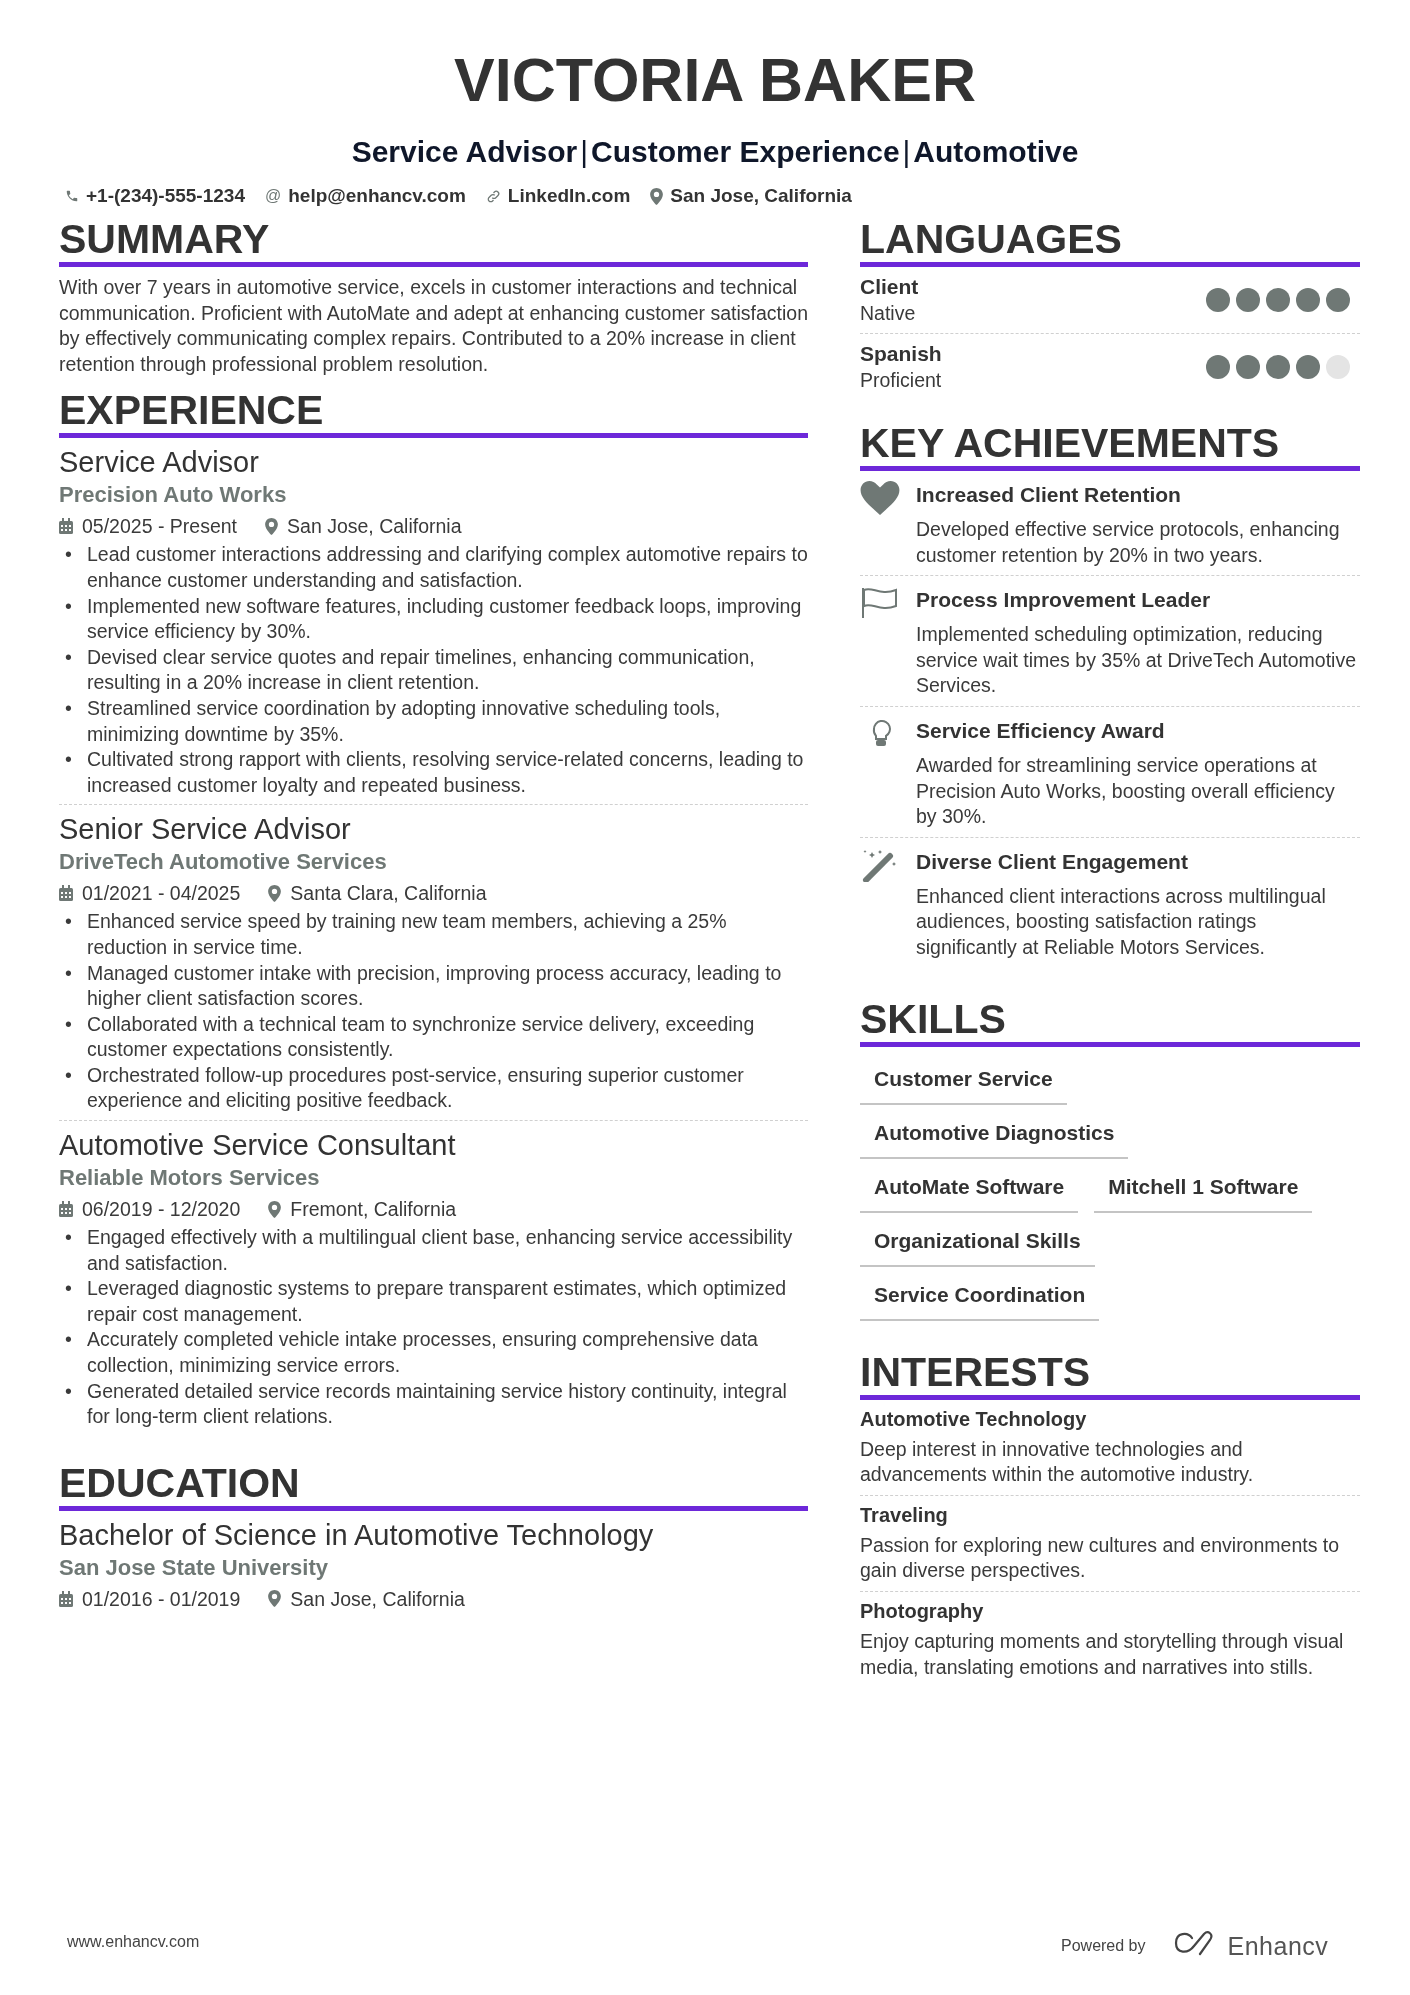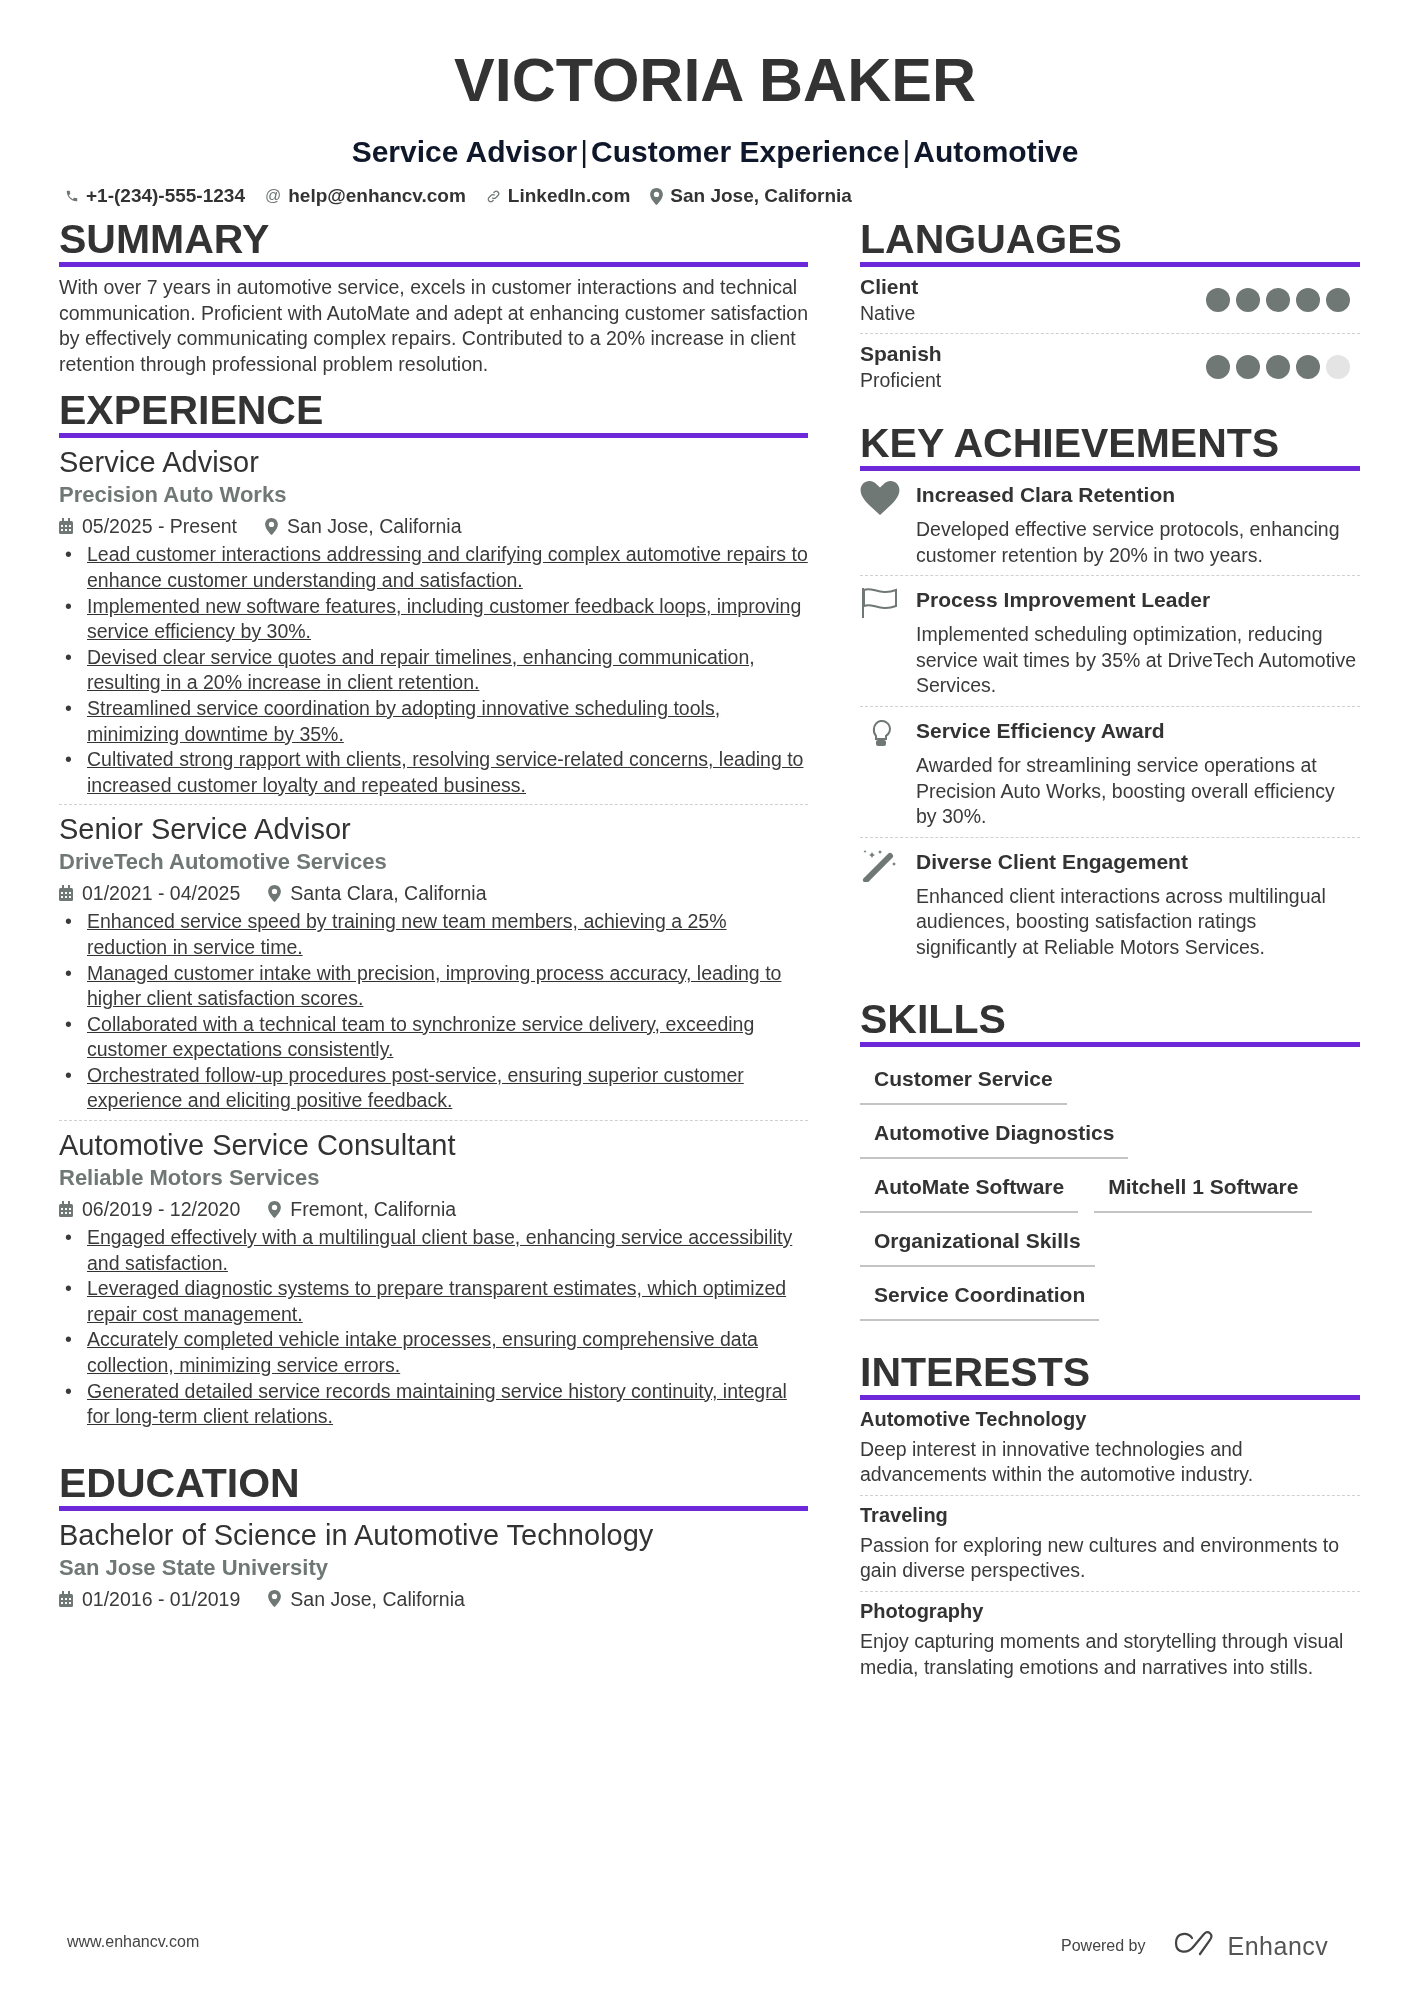--- a/index.html
+++ b/index.html
@@ -22,21 +22,21 @@
   .summary-text { font-size: 19.5px; line-height: 25.6px; color: #3a3a3a; margin-top: 8px; }
 
   .exp-section { margin-top: 12px; }
   .job { padding-bottom: 6px; border-bottom: 1.5px dashed #d0d0d0; margin-bottom: 6px; }
   .job:last-child { border-bottom: none; }
   .job-title { font-size: 29px; line-height: 36px; color: #333333; margin-top: 6px; }
   .job-company { font-size: 22px; line-height: 30px; font-weight: 700; color: #6f7875; }
   .job-meta { display: flex; align-items: center; gap: 28px; font-size: 19.5px; line-height: 28px; color: #3a3a3a; margin-top: 2px; }
   .meta-item { display: flex; align-items: center; gap: 9px; }
   .meta-item .ico { color: #6f7875; display: inline-flex; }
-  .bullets { list-style: none; margin-top: 2px; text-decoration: underline; }
+  .bullets { list-style: none; margin-top: 2px; }
   .bullets li { position: relative; padding-left: 28px; font-size: 19.5px; line-height: 25.6px; color: #3a3a3a; }
   .bullets li::before { content: "•"; position: absolute; left: 6px; top: 0; color: #3a3a3a; }
 
   .edu-section { margin-top: 26px; }
 
   
   .lang-item { display: flex; justify-content: space-between; align-items: center; padding: 6px 0 7px; border-bottom: 1.5px dashed #d0d0d0; }
   .lang-item:last-child { border-bottom: none; }
   .lang-name { font-weight: 700; font-size: 21px; line-height: 27px; color: #333333; }
   .lang-level { font-size: 19.5px; line-height: 26px; color: #3a3a3a; }
@@ -307,21 +307,21 @@
   <section class="ach-section">
     <h2 class="section-title">KEY ACHIEVEMENTS</h2>
 
     <div class="ach">
       <div class="ach-icon">
         <svg width="40" height="34" viewBox="0 0 24 21">
             <path fill="#6f7875" d="M12 21l-1.7-1.6C4.2 13.9 0 10.1 0 5.5 0 2.4 2.4 0 5.5 0 7.2 0 8.9.8 10 2.1L12 4l2-1.9C15.1.8 16.8 0 18.5 0 21.6 0 24 2.4 24 5.5c0 4.6-4.2 8.4-10.3 13.9L12 21z"></path>
           </svg>
       </div>
       <div class="ach-body">
-        <div class="ach-title">Increased Clara Retention</div>
+        <div class="ach-title">Increased Client Retention</div>
         <div class="ach-desc">Developed effective service protocols, enhancing customer retention by 20% in two years.</div>
       </div>
     </div>
 
     <div class="ach">
       <div class="ach-icon">
         <svg width="40" height="34" viewBox="0 0 40 34" fill="none" stroke="#6f7875" stroke-width="2">
             <line x1="3" y1="2" x2="3" y2="32"></line>
             <path d="M4 4 C12 0, 20 10, 36 4 L36 20 C20 26, 12 16, 4 20 Z"></path>
           </svg>

